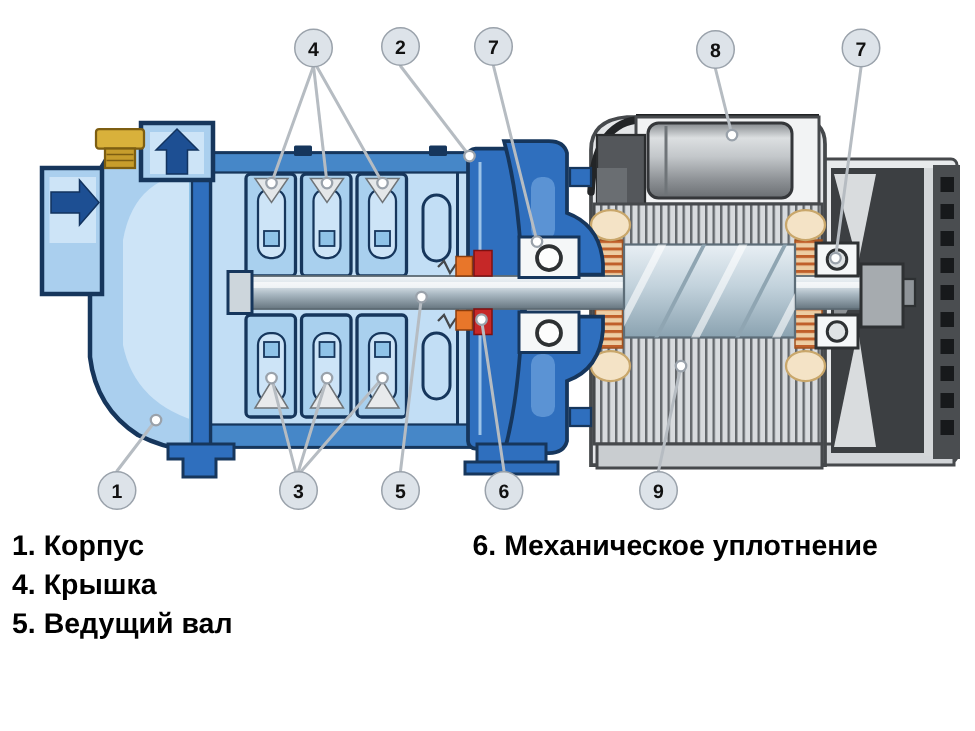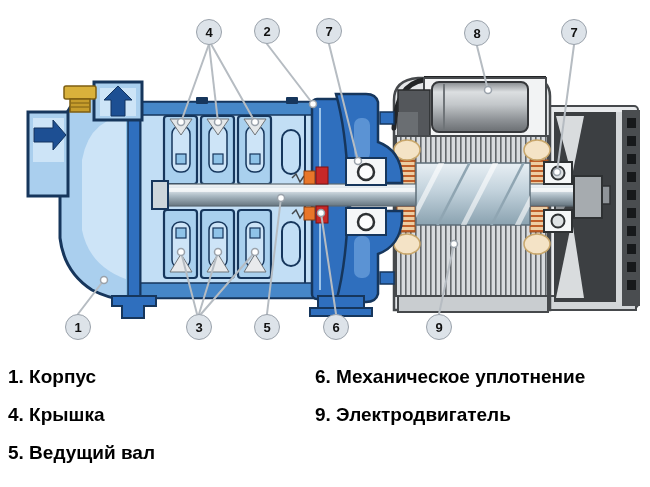--- a/index.html
+++ b/index.html
@@ -7,21 +7,21 @@
          font-family:"Liberation Sans",sans-serif;}
   #diagram{position:absolute;left:0;top:0;}
   .callout{position:absolute;width:26px;height:26px;border-radius:50%;
            background:var(--callout_fill,#dde3e9);border:1.5px solid var(--callout_border,#9aa2ab);
            box-sizing:border-box;display:flex;align-items:center;justify-content:center;
            font-size:13px;font-weight:700;color:#111;}
   #legend{position:absolute;left:0;top:352px;width:650px;color:var(--text,#000);}
   .lcol{position:absolute;top:0;}
   .lcol.left{left:8px;}
   .lcol.right{left:315px;}
-  .li{font-size:19px;font-weight:700;line-height:26px;white-space:nowrap;margin-top:12px;}
+  .li{font-size:19px;font-weight:700;line-height:26px;white-space:nowrap;}
   
   .sN{stroke:var(--navy,#16365c);}
   .fPL{fill:var(--pump_light,#aacfee);}
   .fPLR{fill:var(--pump_lighter,#cde4f7);}
   .fPM{fill:var(--pump_mid,#2f6fbe);}
   .fSF{fill:var(--stage_fill,#a9d0ee);}
   .fAB{fill:var(--arrow_blue,#1d4f93);}
   .fRED{fill:var(--seal_red,#c62828);}
   .fORG{fill:var(--seal_orange,#e8762a);}
   .leader{stroke:var(--leader,#b6bcc2);stroke-width:2;fill:none;stroke-linecap:round;}
@@ -301,17 +301,16 @@
 <div class="callout" style="left:426px;top:314px;">9</div>
 
 <div id="legend">
   <div class="lcol left">
     <div class="li">1. Корпус</div>
     <div class="li">4. Крышка</div>
     <div class="li">5. Ведущий вал</div>
   </div>
   <div class="lcol right">
     <div class="li">6. Механическое уплотнение</div>
-    <div class="li">9. Электродвигатель</div>
   </div>
 </div>
 
 </div>
 
 </body></html>

